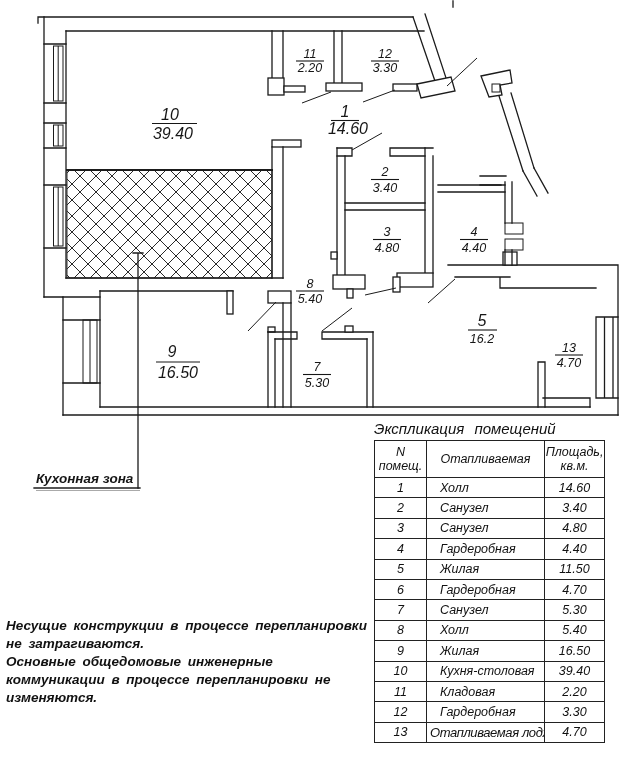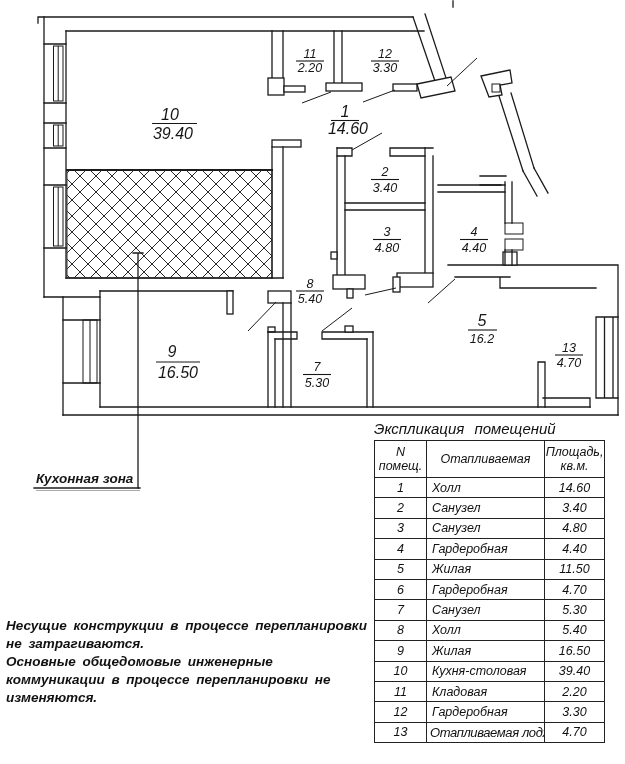--- a/index.html
+++ b/index.html
@@ -16,21 +16,21 @@
   .bar{stroke:#161616;stroke-width:1.1;}
 
   .expl{position:absolute;left:374px;top:420px;width:230px;}
   .tbl-title{font:italic 15px "Liberation Sans",sans-serif;
              word-spacing:6px;margin:0 0 3px 0;}
   table.expl-t{border-collapse:collapse;width:230px;table-layout:fixed;}
   table.expl-t th,table.expl-t td{border:1.6px solid #222;padding:0;
       font:italic 12.5px "Liberation Sans",sans-serif;text-align:center;vertical-align:middle;}
   table.expl-t thead th{height:36px;line-height:1.15;}
   table.expl-t tbody td{height:19.4px;}
-  table.expl-t td.name{text-align:left;padding-left:5px;white-space:nowrap;overflow:hidden;}
+  table.expl-t td.name{text-align:left;padding-left:13px;white-space:nowrap;overflow:hidden;}
   table.expl-t tr:last-child td.name{font-size:13px;padding-left:3px;letter-spacing:-0.4px;}
 
   .notes{position:absolute;left:6px;top:617px;width:366px;
          font:italic 13.5px/1.33 "Liberation Sans",sans-serif;word-spacing:3px;}
   .notes p{margin:0;font-weight:bold;}
 </style>
 </head>
 <body>
 
 <div class="stage">

